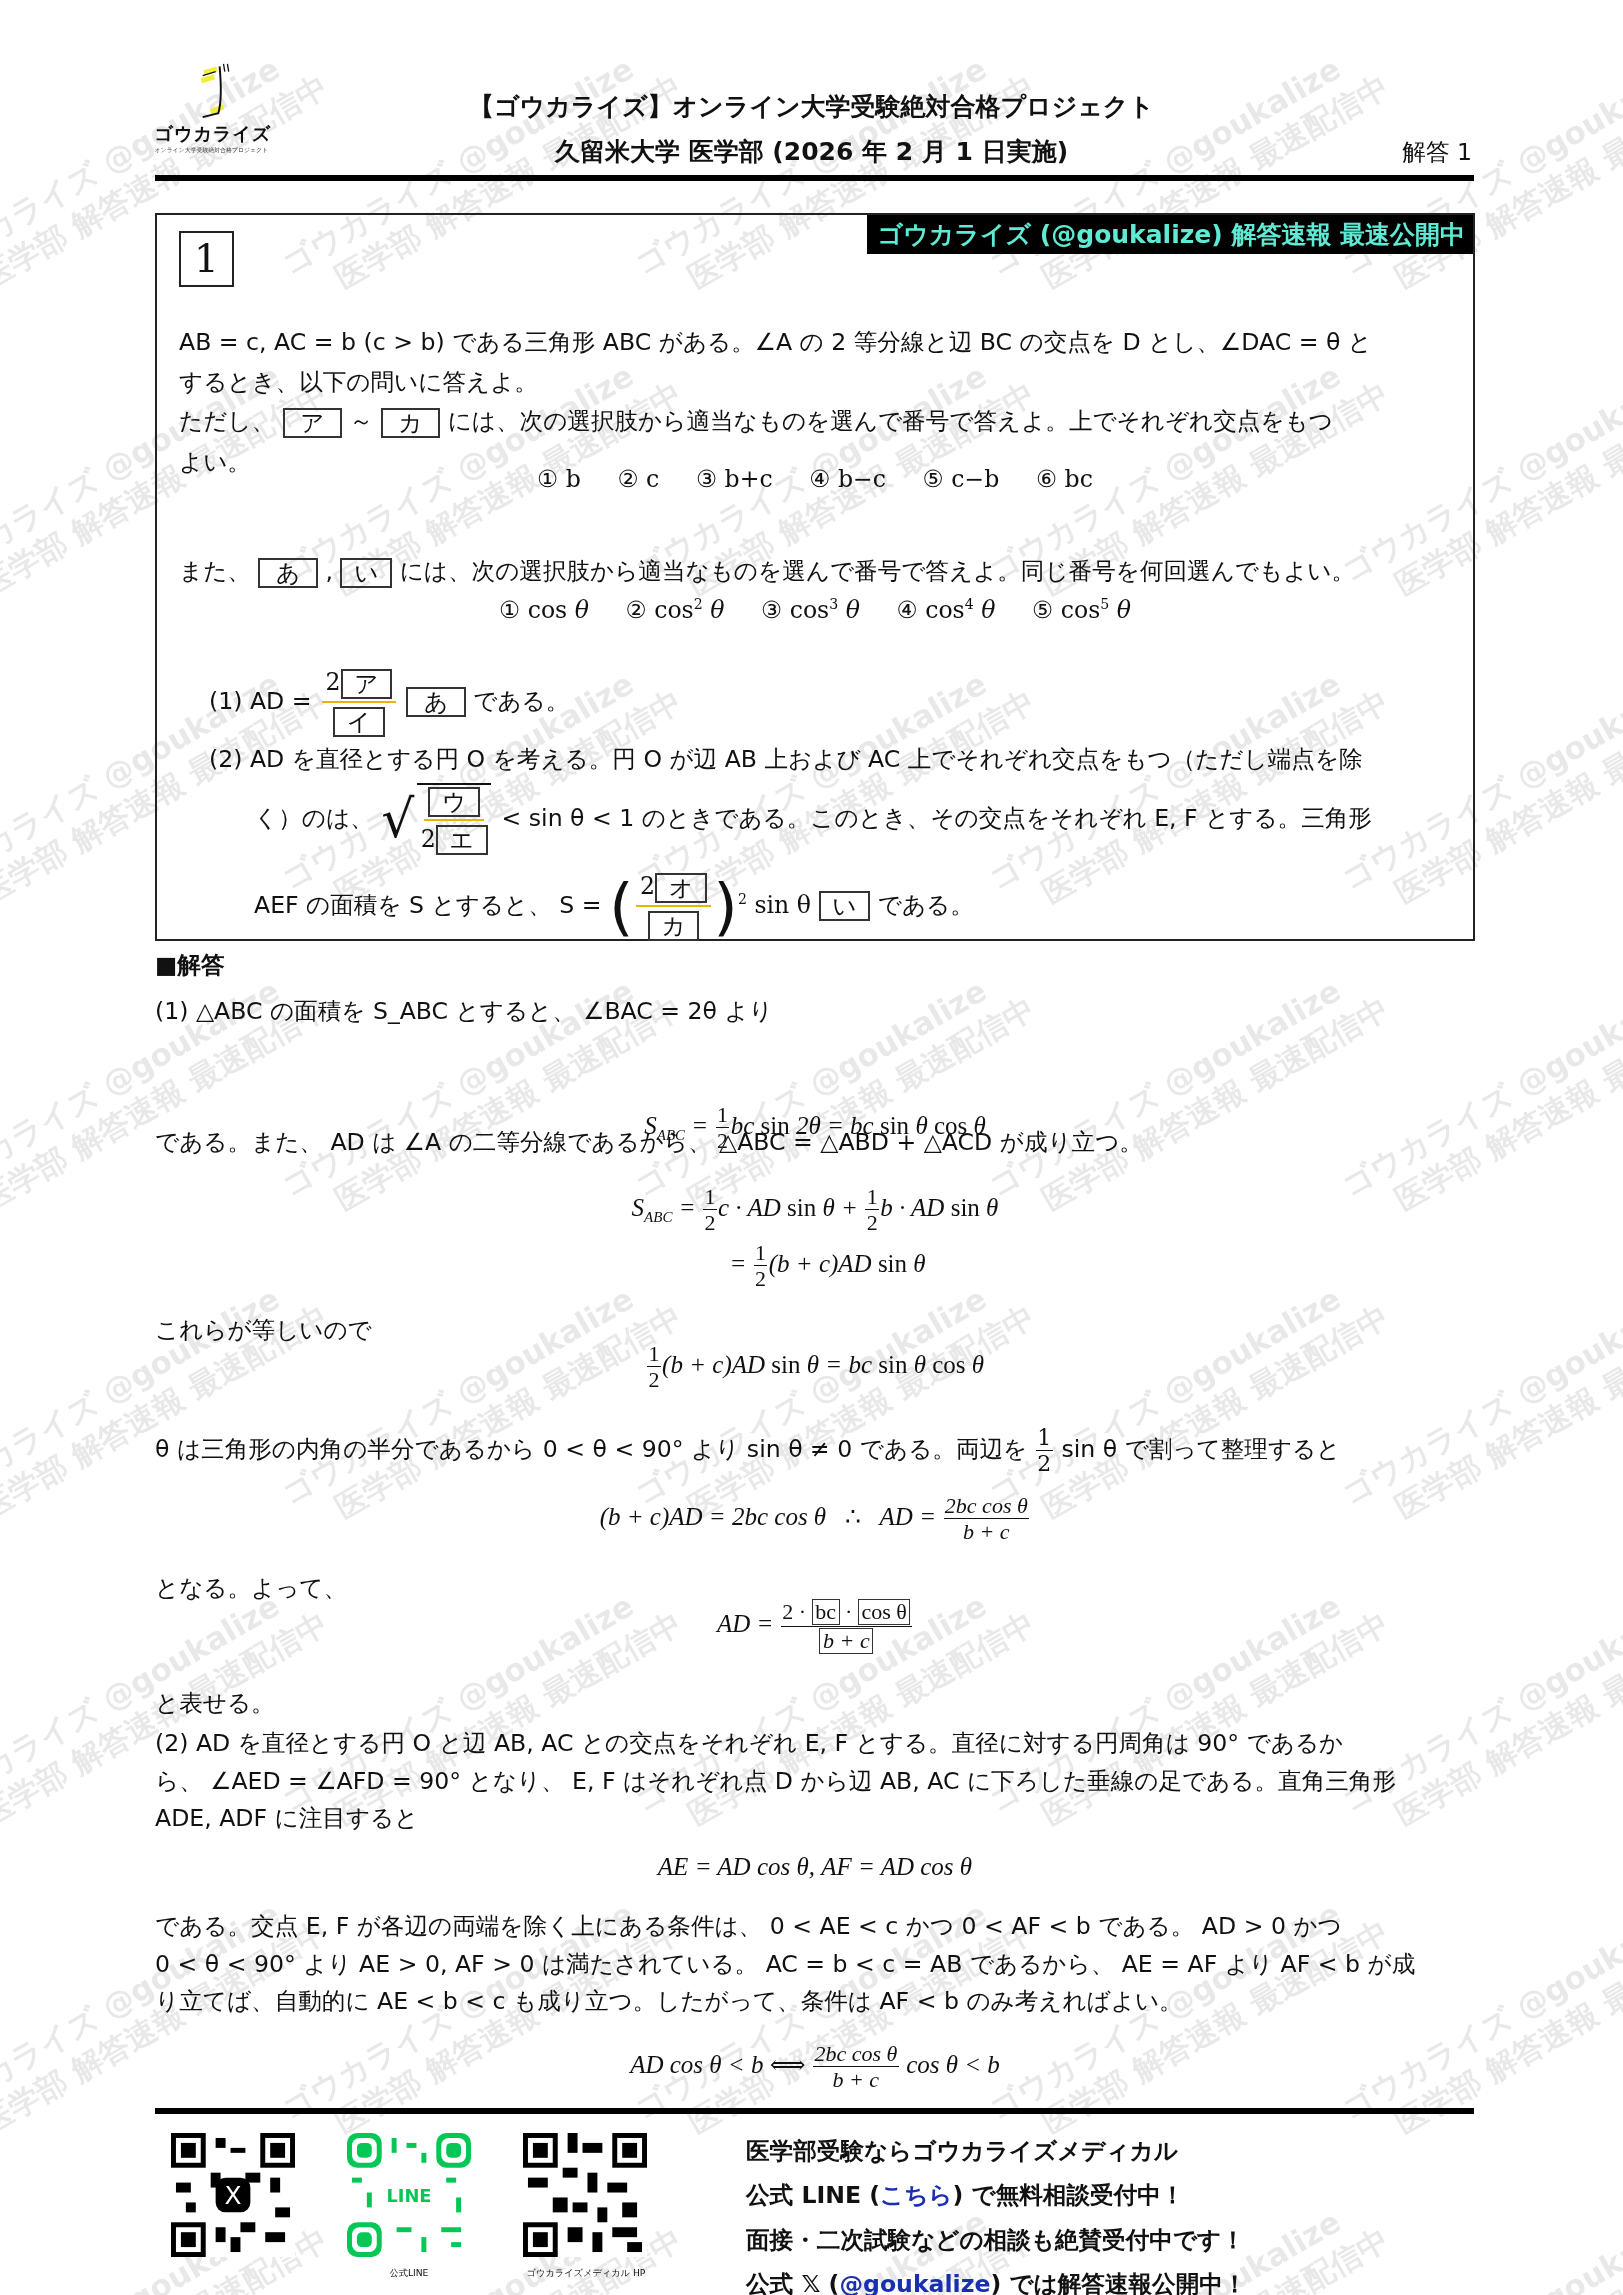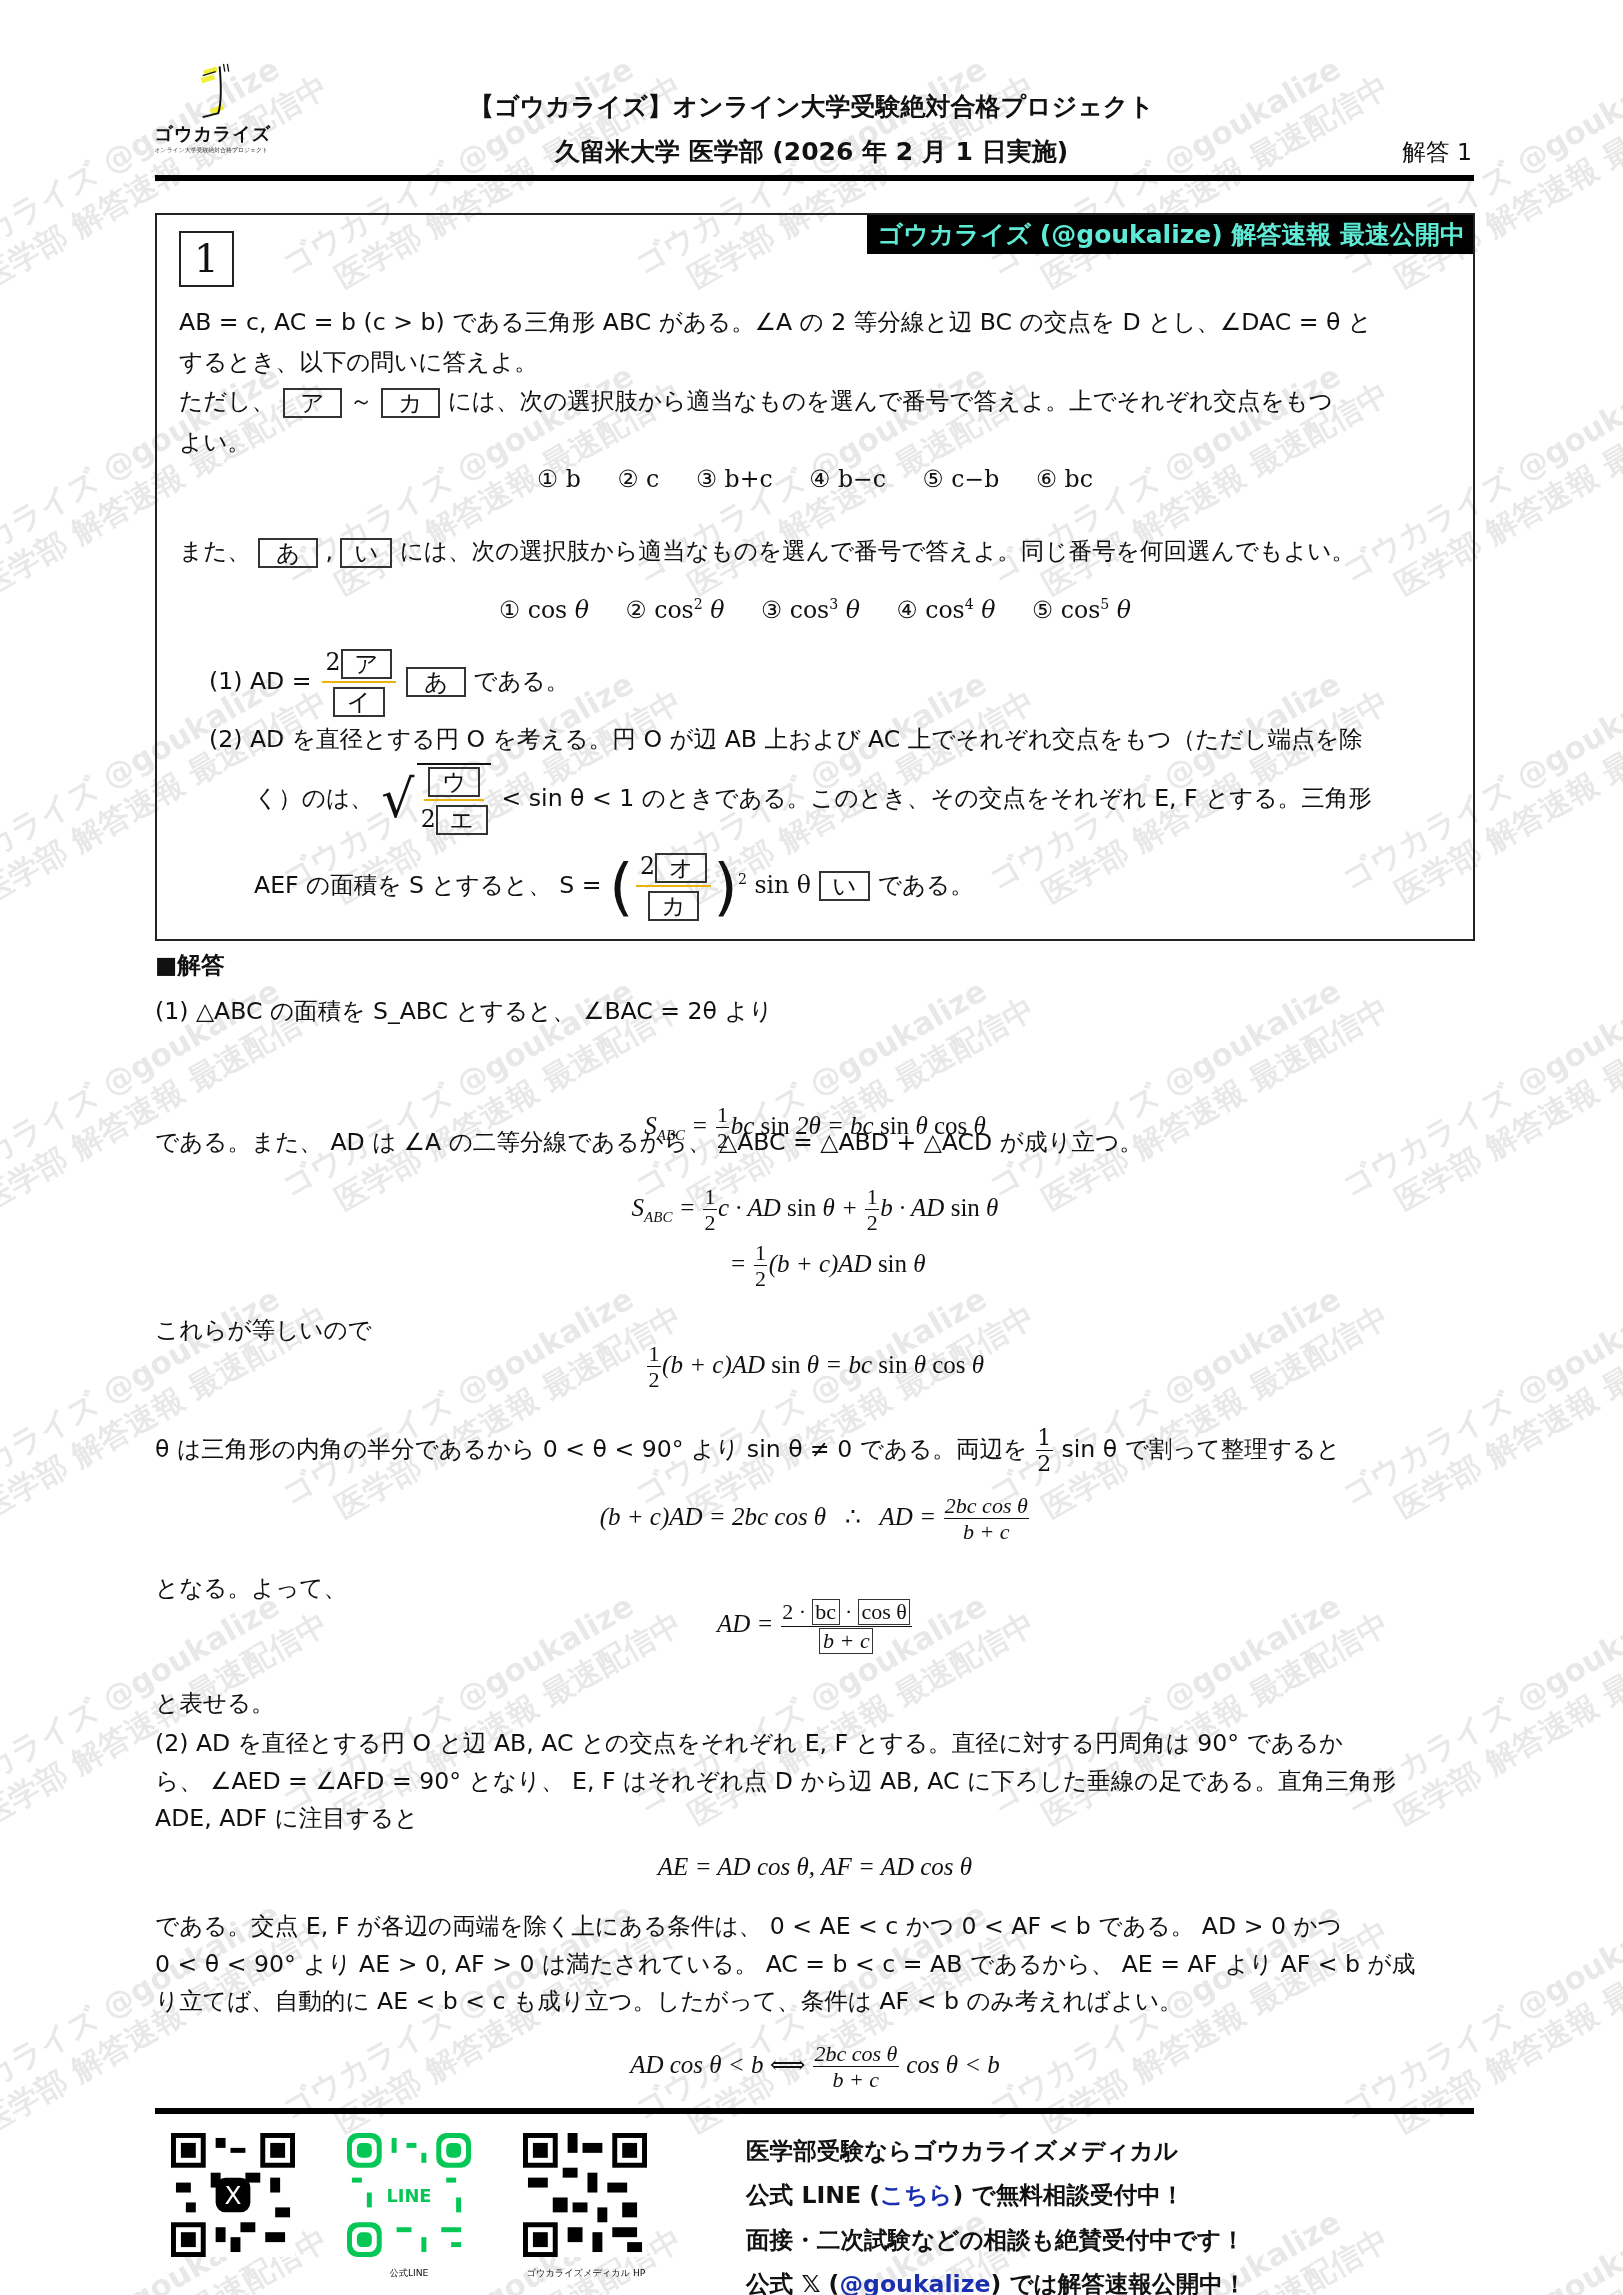--- a/index.html
+++ b/index.html
@@ -22,21 +22,21 @@
   .logo-sub { position: absolute; left: 2.6px; top: 88px; font-size: 5.9px; color: #333; white-space: nowrap; }
   .hdr-title { position: absolute; left: 0; width: 1623px; text-align: center; top: 90px; font-size: 25px; font-weight: bold; }
   .hdr-sub { position: absolute; left: 0; width: 1623px; text-align: center; top: 135px; font-size: 25px; font-weight: bold; }
   .hdr-page { position: absolute; right: 151px; top: 136px; font-size: 23.6px; }
   .hdr-rule { position: absolute; left: 155px; width: 1319px; top: 175px; height: 5.9px; background: #000; }
 
   
   .pbox { position: absolute; left: 155px; top: 213px; width: 1320px; height: 728px; border: 2px solid #222; }
   .pbadge { position: absolute; right: 0; top: 0; background: #000; color: #5eead4; font-weight: bold; font-size: 25px; padding: 2.6px 7.9px 3.9px 10.5px; }
   .pnum { position: absolute; left: 22px; top: 15.7px; width: 55px; height: 56px; border: 2px solid #222; font-size: 39px; text-align: center; line-height: 52px; font-family: "DejaVu Serif", serif; }
-  .ptext { position: absolute; left: 22px; right: 22px; font-size: 23.6px; line-height: 31px; }
+  .ptext { position: absolute; left: 22px; right: 22px; font-size: 23.6px; line-height: 31px; margin-top: 20px; }
   .boxed { display: inline-block; border: 2px solid #333; padding: 0 15.7px; line-height: 26px; font-style: normal; font-family: "DejaVu Sans", sans-serif; vertical-align: middle; }
   .boxed.sm { padding: 0 11.8px; }
   .choices { position: absolute; left: 0; right: 0; text-align: center; font-size: 23.6px; }
   .choices span.item { margin: 0 18.3px; }
   .frac { display: inline-flex; flex-direction: column; align-items: center; vertical-align: middle; margin: 0 2.6px; }
   .frac .num { border-bottom: 2px solid #eab308; padding: 0 3.9px 2.6px; }
   .frac .den { padding: 2.6px 3.9px 0; }
   sup { font-size: 60%; }
   sub { font-size: 60%; }
 

